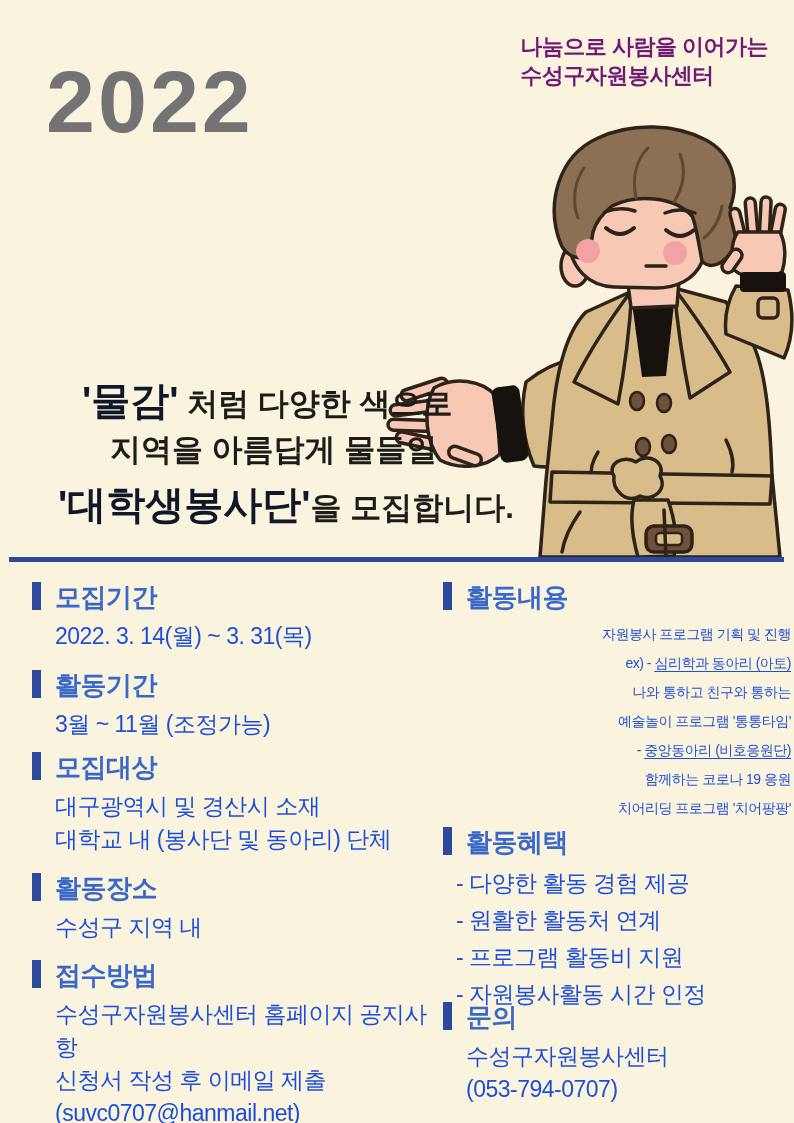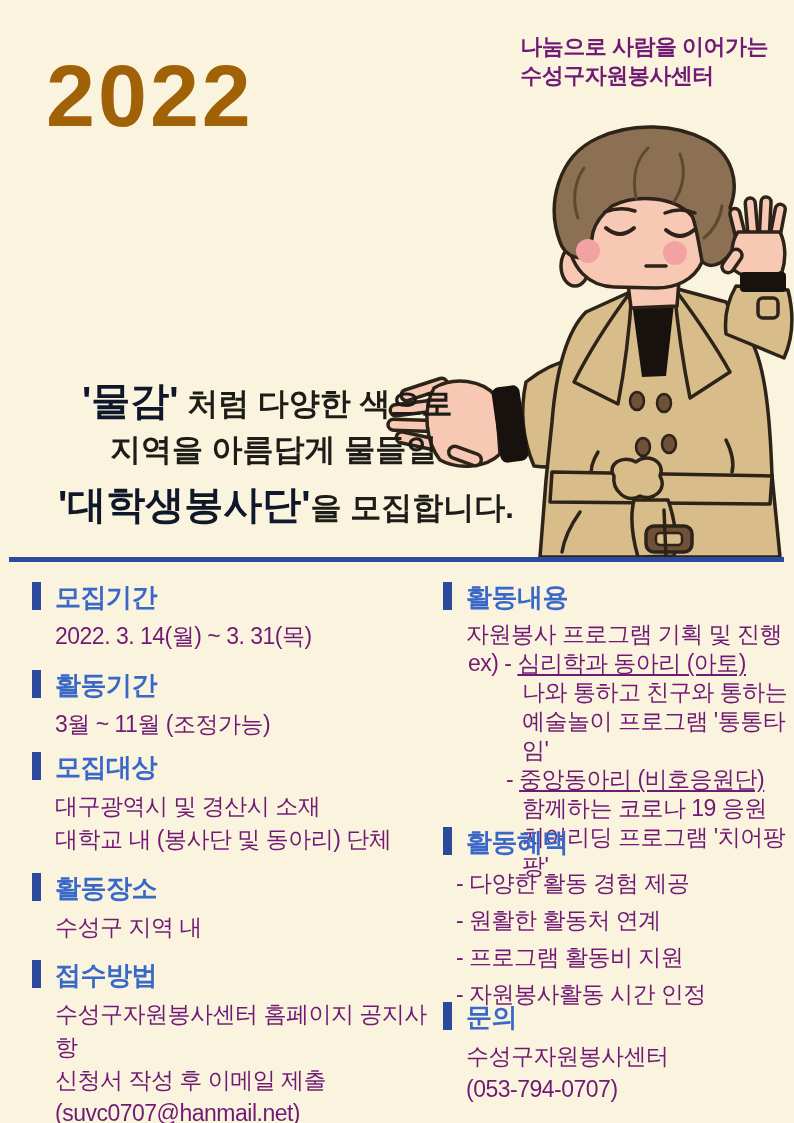--- a/index.html
+++ b/index.html
@@ -4,21 +4,21 @@
 <style>
   html,body{margin:0;padding:0;}
   body{width:794px;height:1123px;font-family:"Liberation Sans",sans-serif;}
   .poster{position:relative;width:794px;height:1123px;background:#FAF4DE;overflow:hidden;}
 
   
   .tagline{position:absolute;top:32px;right:26px;text-align:left;color:#701a75;
            font-size:22px;font-weight:800;line-height:29px;letter-spacing:-0.5px;}
 
   
-  .year{position:absolute;left:46px;top:50px;font-size:88px;font-weight:900;color:#a16207;
+  .year{position:absolute;left:46px;top:56px;font-size:88px;font-weight:900;color:#737373;
         letter-spacing:3px;line-height:92px;}
   .title{position:absolute;left:50px;top:148px;margin:0;color:#3A68C9;font-weight:900;
          font-size:97px;line-height:105px;letter-spacing:-2px;}
   .title span{display:block;}
 
   
   .subtitle{position:absolute;left:58px;top:378px;width:470px;color:#1D1C19;font-weight:800;}
   .subtitle .row{white-space:nowrap;}
   .s1{padding-left:24px;font-size:31px;line-height:46px;}
   .s2{padding-left:52px;font-size:31px;line-height:46px;}
@@ -28,22 +28,22 @@
   .divider{position:absolute;left:9px;top:557px;width:775px;height:5px;background:#2B4A9E;}
 
   
   .col{position:absolute;}
   .col-left{left:32px;top:580px;width:400px;}
   .col-right{left:443px;top:580px;width:348px;}
   .sec{position:absolute;left:0;width:100%;}
   .sec-head{display:flex;margin-bottom:8px;}
   .bar{width:9px;height:28px;background:#2B4A9E;margin-right:14px;flex:0 0 auto;}
   .sec-title{color:#3A68C9;font-size:26px;font-weight:800;letter-spacing:-0.5px;line-height:30px;}
-  .sec-body{padding-left:23px;color:#701a75;font-size:23px;line-height:33px;letter-spacing:-0.5px;}
-  .rb{font-size:23px;line-height:29px;}
+  .sec-body{padding-left:23px;color:#1d4ed8;font-size:23px;line-height:33px;letter-spacing:-0.5px;}
+  .rb{font-size:14px;line-height:29px;text-align:right;}
   .ex-row{padding-left:2px;}
   .ex-desc{padding-left:56px;}
   .ex-row2{padding-left:40px;}
   .und{text-decoration:underline;text-underline-offset:3px;}
   .benefits .sec-body{line-height:37px;padding-left:13px;}
   .contact .sec-body{font-size:23px;line-height:33px;}
 
   .illu{position:absolute;left:374px;top:120px;width:420px;height:437px;}
 </style>
 </head>

